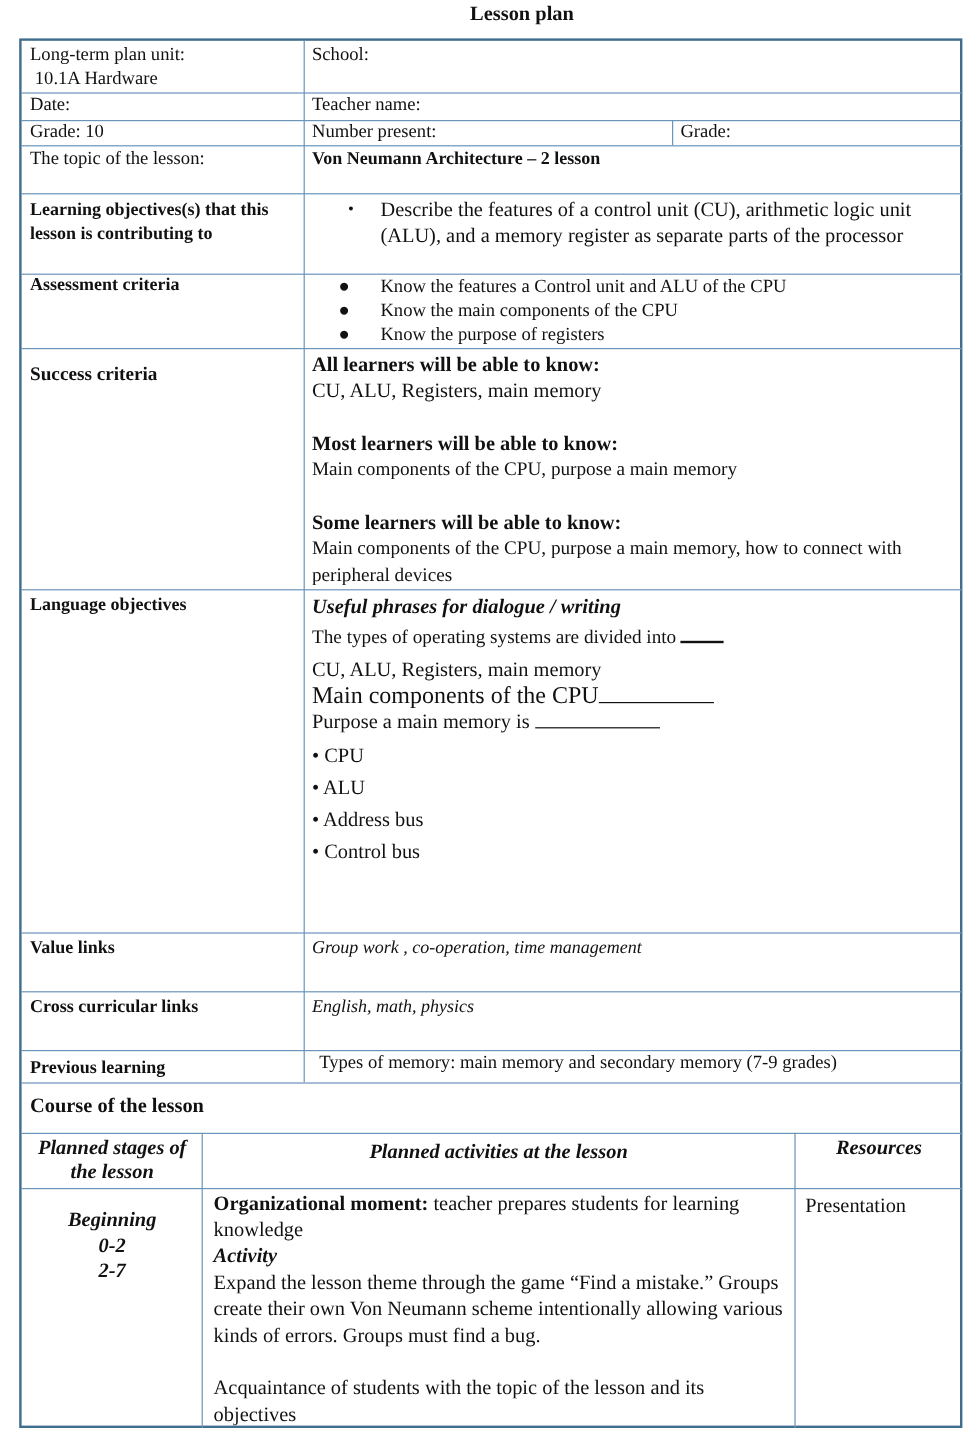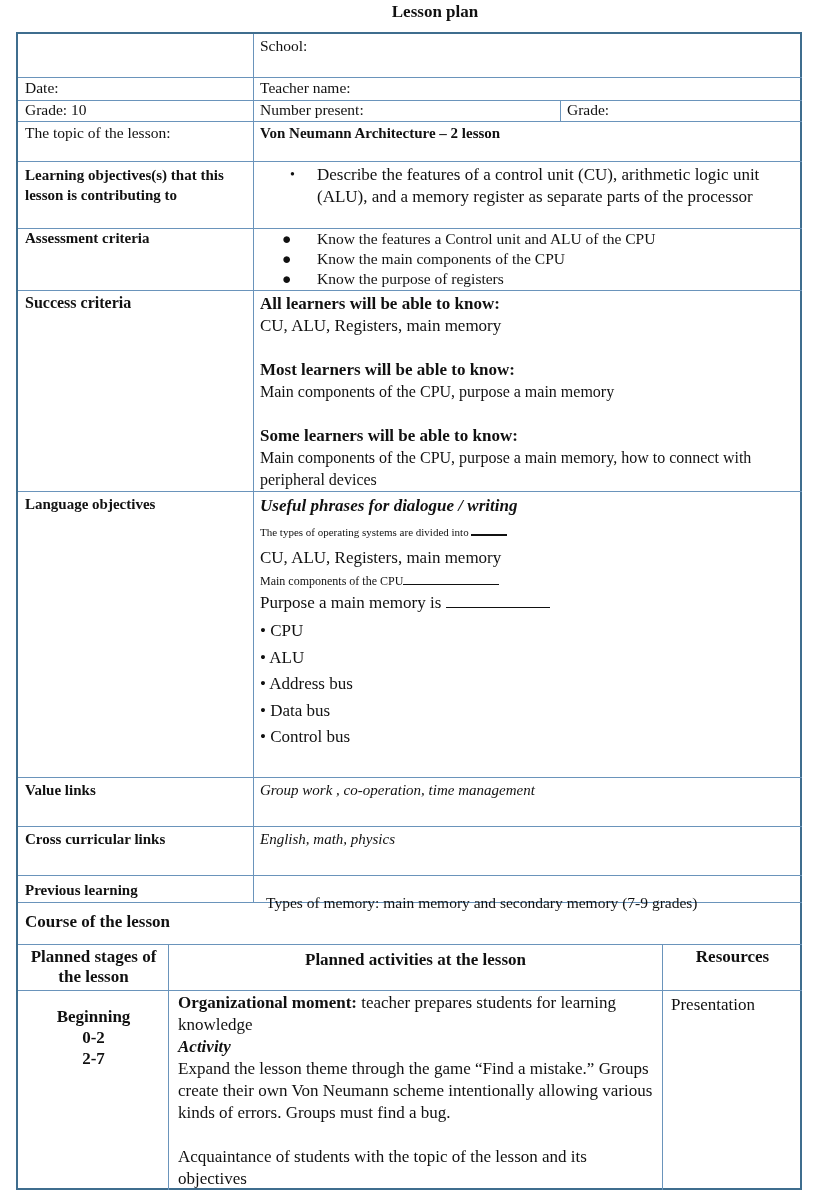--- a/index.html
+++ b/index.html
@@ -14,21 +14,21 @@
   .hl { position:absolute; height:0; border-top:1.3px solid #6a94bb; }
   .vl { position:absolute; width:0; border-left:1.3px solid #6a94bb; }
   .b { font-weight:bold; }
   .i { font-style:italic; }
   .lbl { font-weight:bold; font-size:15px; }
   ul.dots { margin:0; padding:0; list-style:none; }
   ul.dots li { position:relative; padding-left:57px; line-height:20px; }
   ul.dots li .bul { position:absolute; left:22px; top:0; }
   .lang-line { line-height:22px; }
   .blank { display:inline-block; border-bottom:1.2px solid #111; height:14px; vertical-align:baseline; }
-  .center { text-align:center; }
+  .center { text-align:center;font-style:italic; }
 </style>
 </head>
 <body>
 
 <div class="title">Lesson plan</div>
 
 <div class="tbl">
 
   <div class="hl" style="top:43px;left:0;width:784px"></div>
   <div class="hl" style="top:66px;left:0;width:784px"></div>
@@ -42,20 +42,24 @@
   <div class="hl" style="top:841px;left:0;width:784px"></div>
   <div class="hl" style="top:868px;left:0;width:784px"></div>
   <div class="hl" style="top:910px;left:0;width:784px"></div>
   <div class="hl" style="top:956px;left:0;width:784px"></div>
 
   <div class="vl" style="left:235px;top:0;height:868px"></div>
   <div class="vl" style="left:542px;top:66px;height:21px"></div>
   <div class="vl" style="left:150px;top:910px;height:246px"></div>
   <div class="vl" style="left:644px;top:910px;height:246px"></div>
 
+  <div class="cell" style="left:0;top:0;width:235px;height:43px">
+    <div>Long-term plan unit:</div>
+    <div style="padding-left:4px">10.1A Hardware</div>
+  </div>
   <div class="cell" style="left:235px;top:0;width:549px;height:43px">
     <div>School:</div>
   </div>
 
   <div class="cell" style="left:0;top:43px;width:235px;height:23px;padding-top:1px">
     <span>Date:</span>
   </div>
   <div class="cell" style="left:235px;top:43px;width:549px;height:23px;padding-top:1px">
     <span>Teacher name:</span>
   </div>
@@ -93,56 +97,55 @@
     <span>Assessment criteria</span>
   </div>
   <div class="cell" style="left:235px;top:194px;width:549px;height:62px;padding-top:1px;font-size:15.5px">
     <ul class="dots">
       <li><span class="bul">●</span><span>Know the features a Control unit and ALU of the CPU</span></li>
       <li><span class="bul">●</span><span>Know the main components of the CPU</span></li>
       <li><span class="bul">●</span><span>Know the purpose of registers</span></li>
     </ul>
   </div>
 
-  <div class="cell lbl" style="left:0;top:256px;width:235px;height:201px;padding-top:3px;font-size:16px">
+  <div class="cell lbl" style="left:0;top:256px;width:235px;height:201px;padding-top:13px;font-size:16px">
     <span>Success criteria</span>
   </div>
   <div class="cell" style="left:235px;top:256px;width:549px;height:201px;padding-top:3px;font-size:17px;line-height:22px">
     <div class="b">All learners will be able to know:</div>
     <div>CU, ALU, Registers, main memory</div>
     <div style="height:22px"></div>
     <div class="b">Most learners will be able to know:</div>
     <div style="font-size:16px">Main components of the CPU, purpose a main memory</div>
     <div style="height:22px"></div>
     <div class="b">Some learners will be able to know:</div>
     <div style="font-size:16px;line-height:22px">Main components of the CPU, purpose a main memory, how to connect with peripheral devices</div>
   </div>
 
   <div class="cell lbl" style="left:0;top:457px;width:235px;height:286px;padding-top:3px">
     <span>Language objectives</span>
   </div>
   <div class="cell" style="left:235px;top:457px;width:478px;height:286px;padding-top:3px;font-size:17px">
     <div class="b i lang-line" style="line-height:24px">Useful phrases for dialogue / writing</div>
-    <div class="lang-line" style="font-size:11px;line-height:28px">
+    <div class="lang-line" style="font-size:16px;line-height:28px">
       <span>The types of operating systems are divided into</span>
       <span class="blank" style="width:36px;border-bottom-width:2px"></span>
     </div>
     <div class="lang-line" style="line-height:24px">CU, ALU, Registers, main memory</div>
-    <div class="lang-line" style="font-size:12px;line-height:20px">
+    <div class="lang-line" style="font-size:20px;line-height:20px">
       <span>Main components of the CPU</span><span class="blank" style="width:96px"></span>
     </div>
     <div class="lang-line" style="line-height:24px">
       <span>Purpose a main memory is</span>
       <span class="blank" style="width:104px"></span>
     </div>
     <div style="margin-top:3px">
       <div style="line-height:26.5px"><span>•</span> <span>CPU</span></div>
       <div style="line-height:26.5px"><span>•</span> <span>ALU</span></div>
       <div style="line-height:26.5px"><span>•</span> <span>Address bus</span></div>
-      <div style="line-height:26.5px"><span>•</span> <span>Data bus</span></div>
       <div style="line-height:26.5px"><span>•</span> <span>Control bus</span></div>
     </div>
   </div>
 
   <div class="cell lbl" style="left:0;top:743px;width:235px;height:49px;padding-top:3px">
     <span>Value links</span>
   </div>
   <div class="cell i" style="left:235px;top:743px;width:549px;height:49px;padding-top:3px;font-size:15px">
     <span>Group work , co-operation, time management</span>
   </div>
@@ -150,21 +153,21 @@
   <div class="cell lbl" style="left:0;top:792px;width:235px;height:49px;padding-top:3px">
     <span>Cross curricular links</span>
   </div>
   <div class="cell i" style="left:235px;top:792px;width:549px;height:49px;padding-top:3px;font-size:15px">
     <span>English, math, physics</span>
   </div>
 
   <div class="cell lbl" style="left:0;top:841px;width:235px;height:27px;padding-top:5px">
     <span>Previous learning</span>
   </div>
-  <div class="cell" style="left:235px;top:841px;width:549px;height:27px;padding-top:18px;padding-left:13px;font-size:15.5px">
+  <div class="cell" style="left:235px;top:841px;width:549px;height:27px;padding-top:1px;padding-left:13px;font-size:15.5px">
     <span>Types of memory: main memory and secondary memory (7-9 grades)</span>
   </div>
 
   <div class="cell b" style="left:0;top:868px;width:784px;height:42px;padding-top:10px;font-size:17px">
     <span>Course of the lesson</span>
   </div>
 
   <div class="cell b center" style="left:0;top:910px;width:150px;height:46px;padding-top:3px;font-size:17px">
     <span>Planned stages of the lesson</span>
   </div>

